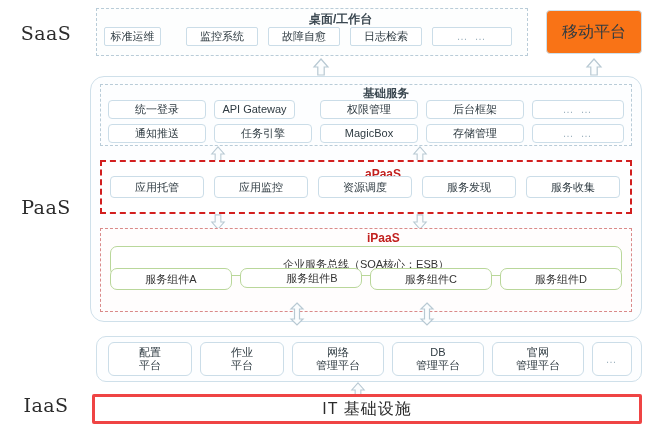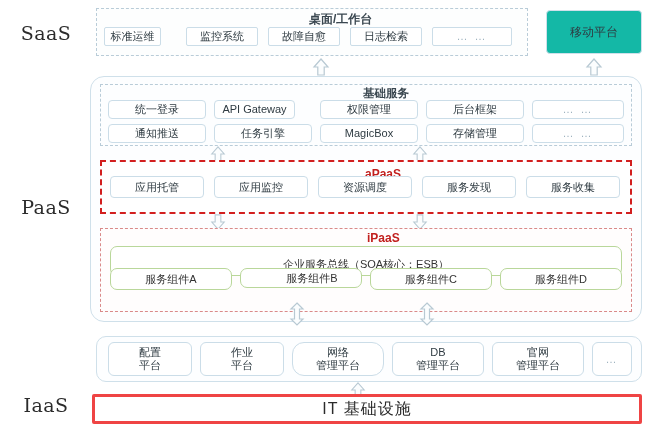--- a/index.html
+++ b/index.html
@@ -105,24 +105,24 @@
     display:flex;align-items:center;justify-content:center;
     font-size:16px;
     color:#2b2b2b;
     letter-spacing:1px;
   }
 
   
   #mobile-box{
     position:absolute;box-sizing:border-box;
     border:1px solid #cfe0ea;
-    background:#14b8a6;
+    background:#f97316;
     border-radius:4px;
     display:flex;align-items:center;justify-content:center;
-    font-size:12px;color:#2f3b42;
+    font-size:16px;color:#2f3b42;
   }
 
   
   .arrow{position:absolute;}
   .arrow svg{display:block;}
 </style>
 </head>
 <body>
 
 <div id="stage">
@@ -277,21 +277,21 @@
   <div class="panel round-blue" style="left:96px;top:336px;width:546px;height:46px;border-radius:10px;"></div>
 
   <div class="chip" style="left:108px;top:342px;width:84px;height:34px;border-radius:6px;">
     <span>配置
 平台</span>
   </div>
   <div class="chip" style="left:200px;top:342px;width:84px;height:34px;border-radius:6px;">
     <span>作业
 平台</span>
   </div>
-  <div class="chip" style="left:292px;top:342px;width:92px;height:34px;border-radius:12px;">
+  <div class="chip" style="left:292px;top:342px;width:92px;height:34px;border-radius:6px;">
     <span>网络
 管理平台</span>
   </div>
   <div class="chip" style="left:392px;top:342px;width:92px;height:34px;border-radius:6px;">
     <span>DB
 管理平台</span>
   </div>
   <div class="chip" style="left:492px;top:342px;width:92px;height:34px;border-radius:6px;">
     <span>官网
 管理平台</span>

